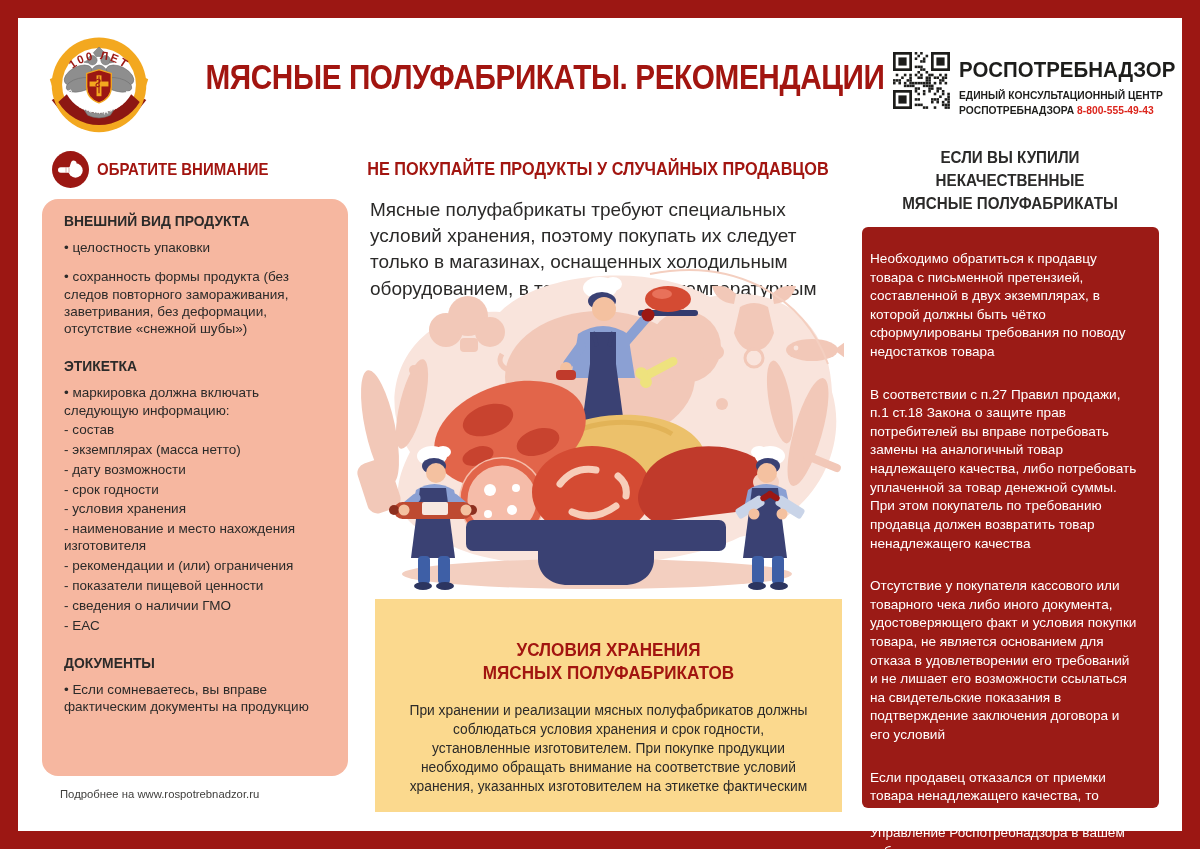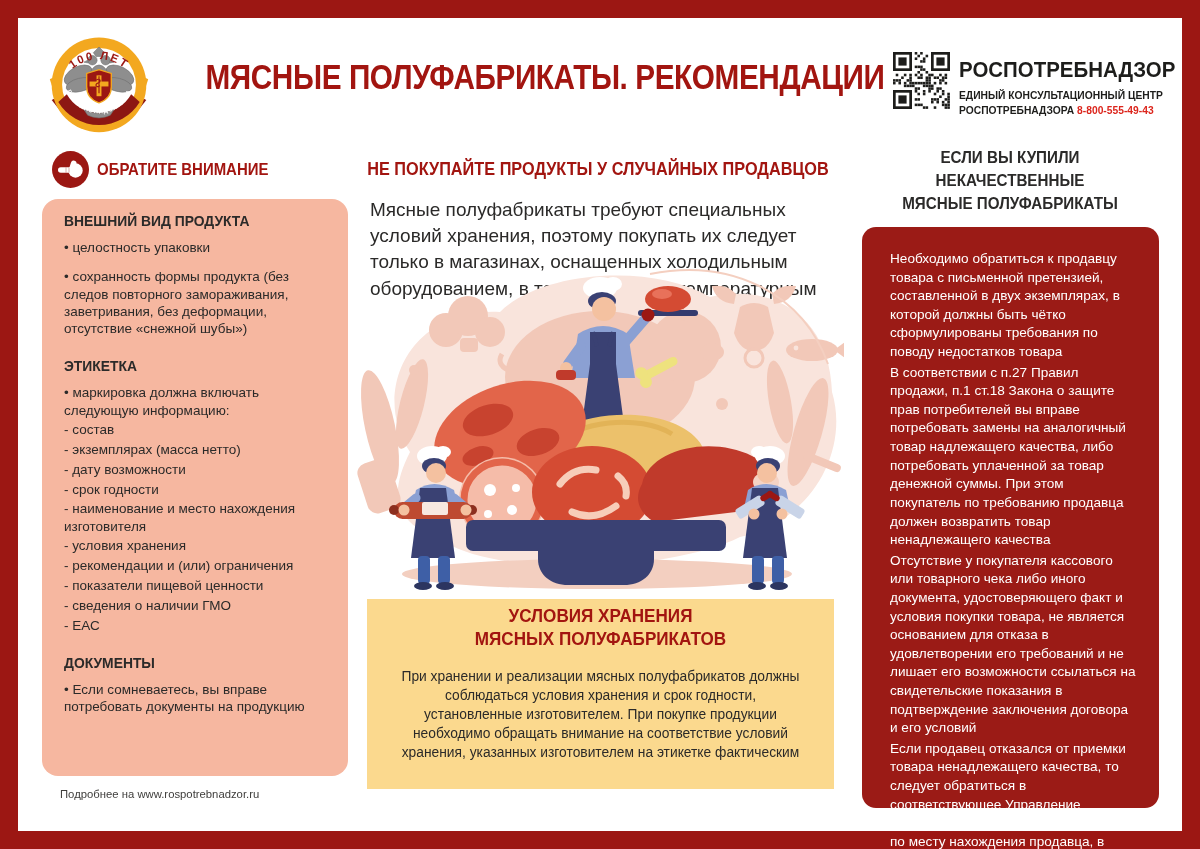--- a/index.html
+++ b/index.html
@@ -25,29 +25,29 @@
   .li{font-size:13.5px;line-height:1.28;}
   .li.bullet{margin-top:12px;}
   .li.bullet:first-child{margin-top:0;}
   .li.dash{margin-top:2.5px;}
   .footer-note{left:60px;top:788px;font-size:11.3px;color:#3E3D3B;}
 
   
   .mid-heading{left:350px;top:159px;width:492px;text-align:center;font-size:17.5px;font-weight:700;color:#A21510;transform:scaleX(.93);white-space:nowrap;}
   .mid-para{left:370px;top:197px;width:464px;font-size:19px;line-height:1.38;color:#2B2A29;}
   .illo{left:350px;top:252px;width:494px;height:348px;}
-  .yellow-box{left:367px;top:599px;width:467px;height:190px;background:#FBD98E;padding:6px 28px 0 28px;box-sizing:border-box;}
+  .yellow-box{left:375px;top:599px;width:467px;height:213px;background:#FBD98E;padding:40px 28px 0 28px;box-sizing:border-box;}
   .yb-heading{text-align:center;font-size:18px;font-weight:700;color:#A21510;line-height:1.3;transform:scaleX(.95);}
   .yb-para{margin-top:15px;font-size:13.8px;line-height:1.38;color:#2B2A29;text-align:center;}
 
   
   .right-heading{left:858px;top:146px;width:304px;text-align:center;font-size:16.5px;font-weight:700;color:#2B2A29;line-height:1.38;transform:scaleX(.92);}
-  .claims-box{left:862px;top:227px;width:297px;height:581px;background:#9B1B16;border-radius:14px;padding:23px 22px 0 28px;box-sizing:border-box;}
+  .claims-box{left:862px;top:227px;width:297px;height:581px;background:#9B1B16;border-radius:6px;padding:23px 22px 0 8px;box-sizing:border-box;}
   .claim{font-size:13.6px;line-height:1.37;color:#fff;margin:0;}
-  .claim + .claim{margin-top:2px;}
+  .claim + .claim{margin-top:24px;}
 </style>
 </head>
 <body>
 
 <div class="poster">
   <div class="inner"></div>
 
   <div class="abs logo">
     <svg viewBox="0 0 112 118" width="106" height="116">
       <defs>
@@ -247,33 +247,33 @@
   </div>
 
   <div class="section">
     <div class="sec-heading">ЭТИКЕТКА</div>
     <div class="sec-items">
           <div class="li bullet">• маркировка должна включать следующую информацию:</div>
           <div class="li dash">- состав</div>
           <div class="li dash">- экземплярах (масса нетто)</div>
           <div class="li dash">- дату возможности</div>
           <div class="li dash">- срок годности</div>
+          <div class="li dash">- условия хранения</div>
           <div class="li dash">- наименование и место нахождения изготовителя</div>
-          <div class="li dash">- условия хранения</div>
           <div class="li dash">- рекомендации и (или) ограничения</div>
           <div class="li dash">- показатели пищевой ценности</div>
           <div class="li dash">- сведения о наличии ГМО</div>
           <div class="li dash">- ЕАС</div>
         </div>
   </div>
 
   <div class="section">
     <div class="sec-heading">ДОКУМЕНТЫ</div>
     <div class="sec-items">
-          <div class="li bullet">• Если сомневаетесь, вы вправе потребовать документы на продукцию</div>
+          <div class="li bullet">• Если сомневаетесь, вы вправе фактическим документы на продукцию</div>
         </div>
   </div>
 </div>
 
   <div class="abs footer-note">Подробнее на www.rospotrebnadzor.ru</div>
 
   <div class="abs mid-heading">НЕ ПОКУПАЙТЕ ПРОДУКТЫ У СЛУЧАЙНЫХ ПРОДАВЦОВ</div>
   <div class="abs mid-para">Мясные полуфабрикаты требуют специальных условий хранения, поэтому покупать их следует только в магазинах, оснащенных холодильным оборудованием, в том числе низкотемпературным</div>
 
   <div class="abs illo">

